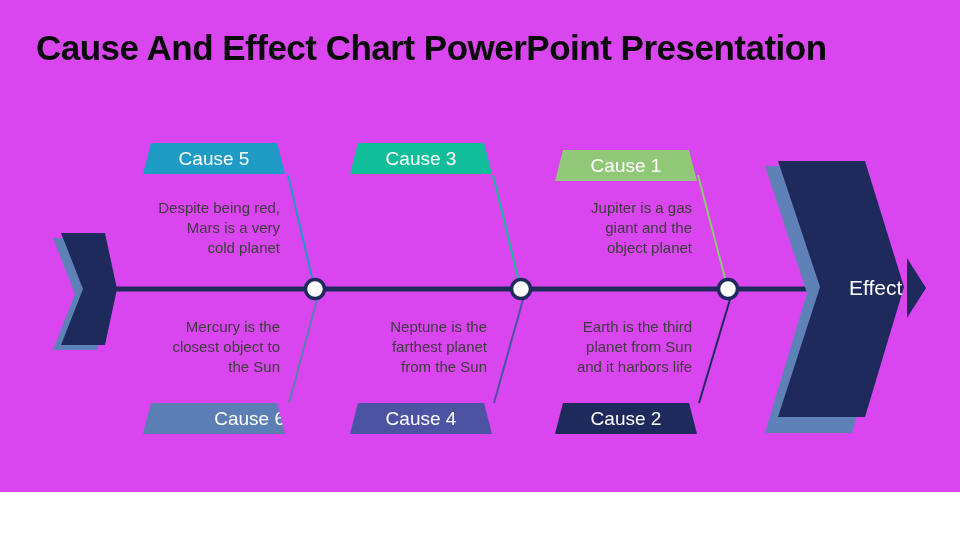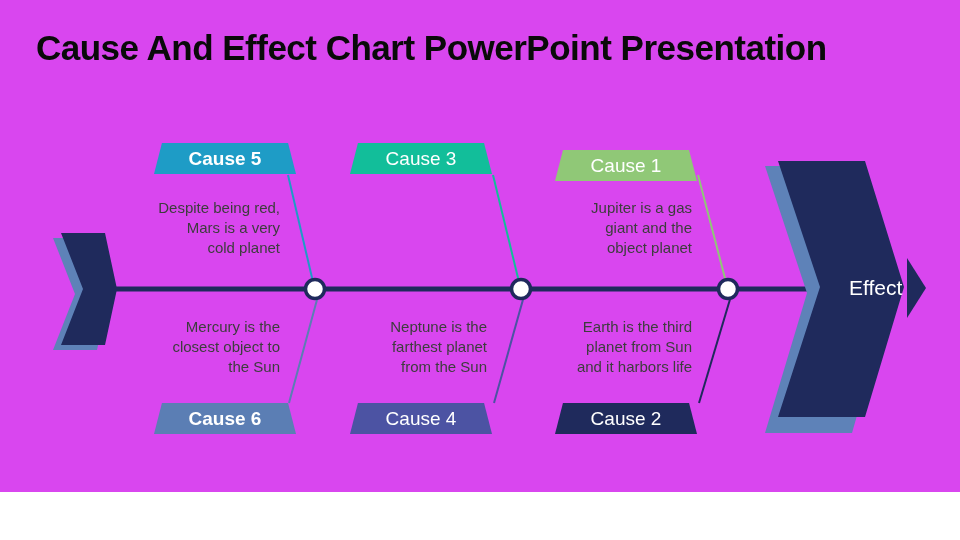--- a/index.html
+++ b/index.html
@@ -19,21 +19,21 @@
     clip-path:polygon(5.6% 0, 94.4% 0, 100% 100%, 0 100%);
   }
   .banner.top{top:143px;}
   .banner.bottom{top:403px;}
   .note{
     position:absolute;width:152px;text-align:right;
     font-size:15px;line-height:20px;color:#3d3d3d;white-space:pre-line;
   }
   .note.top{top:198px;}
   .note.bottom{top:317px;}
-  .col1{left:128px;}  .col1b{left:154px;font-weight:bold;}
+  .col1{left:128px;}  .col1b{left:143px;}
   .col2{left:335px;}  .col2b{left:350px;}
   .col3{left:540px;}  .col3b{left:555px;}
   .effect-label{
     position:absolute;left:849px;top:276px;width:90px;text-align:left;
     color:#ffffff;font-size:21px;
   }
 </style>
 </head>
 <body>
 
@@ -79,19 +79,19 @@
   <div class="note bottom col1">Mercury is the
 closest object to
 the Sun</div>
   <div class="note bottom col2">Neptune is the
 farthest planet
 from the Sun</div>
   <div class="note bottom col3">Earth is the third
 planet from Sun
 and it harbors life</div>
 
-  <div class="banner bottom col1b" style="background-color: rgb(91, 126, 180);">Cause 6</div>
+  <div class="banner bottom col1b" style="background-color: rgb(91, 126, 180); text-align: right;">Cause 6</div>
   <div class="banner bottom col2b" style="background-color: rgb(76, 83, 163);">Cause 4</div>
   <div class="banner bottom col3b" style="background-color: rgb(31, 42, 92);">Cause 2</div>
 
   <div class="effect-label">Effect</div>
 
 </div>
 
 </body></html>

